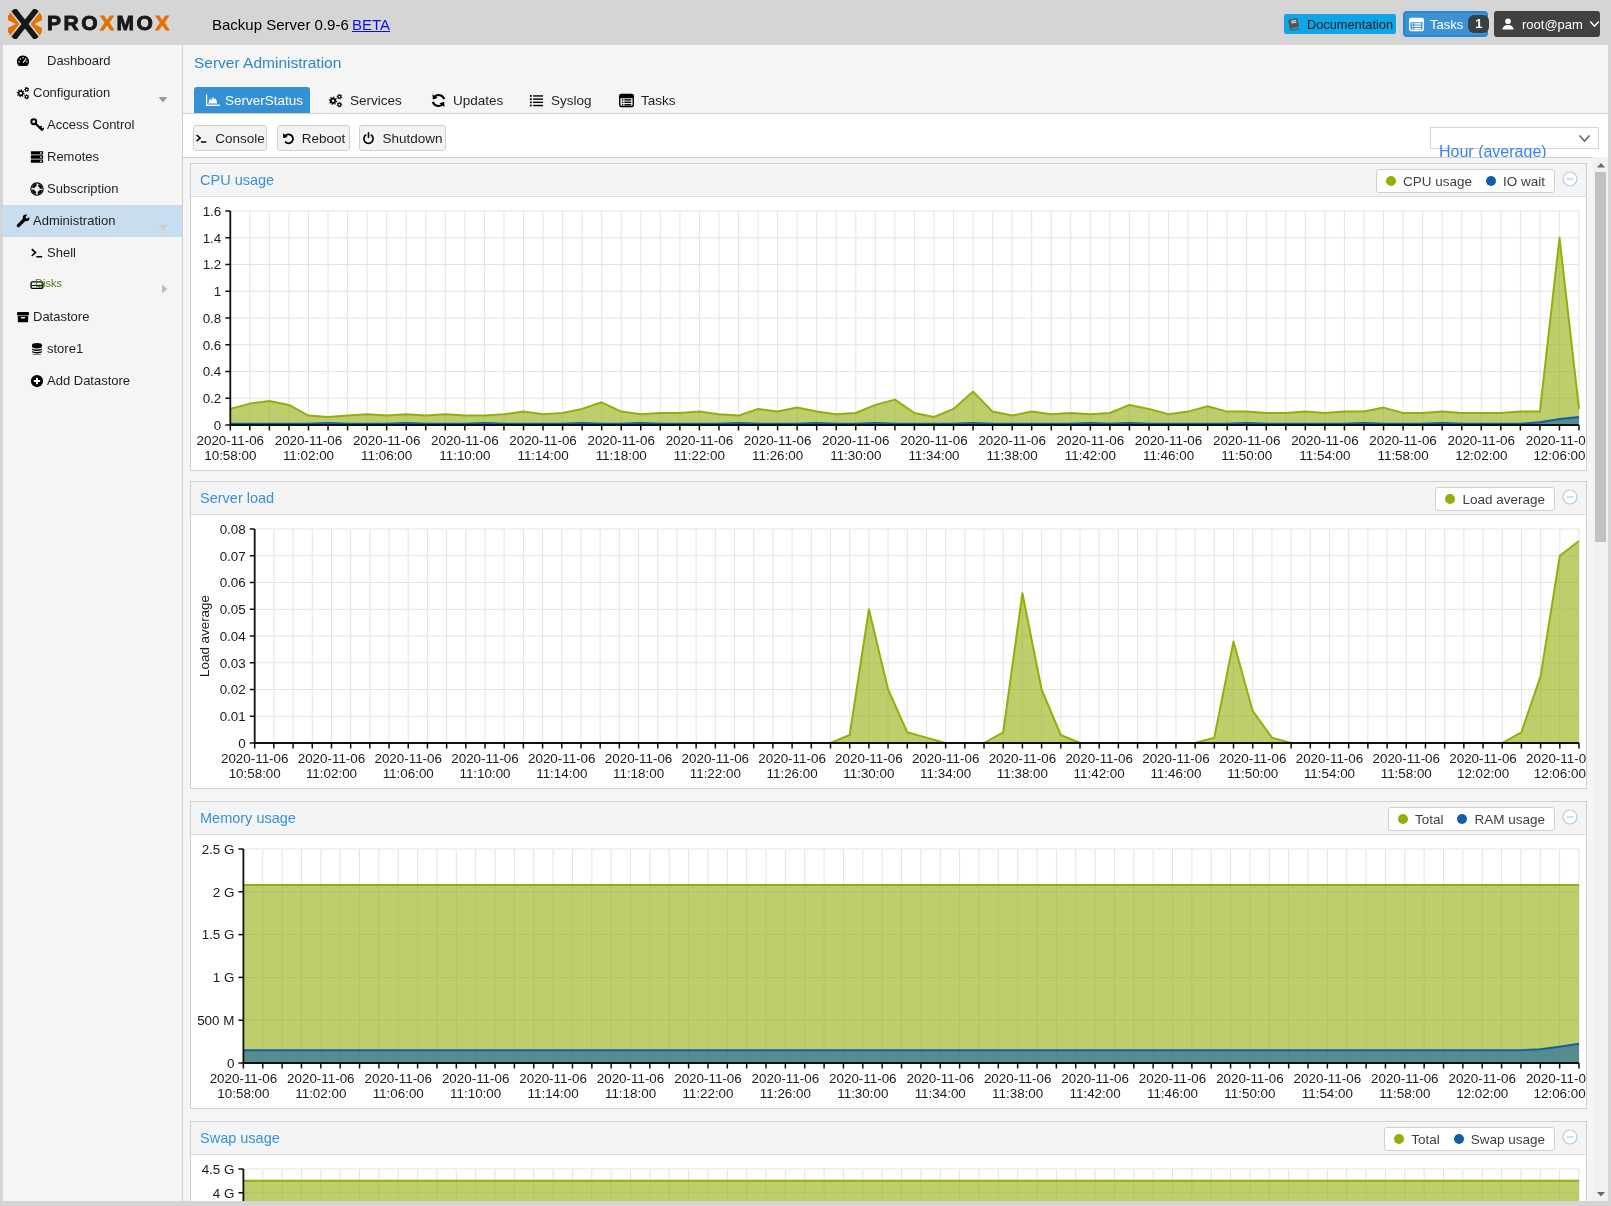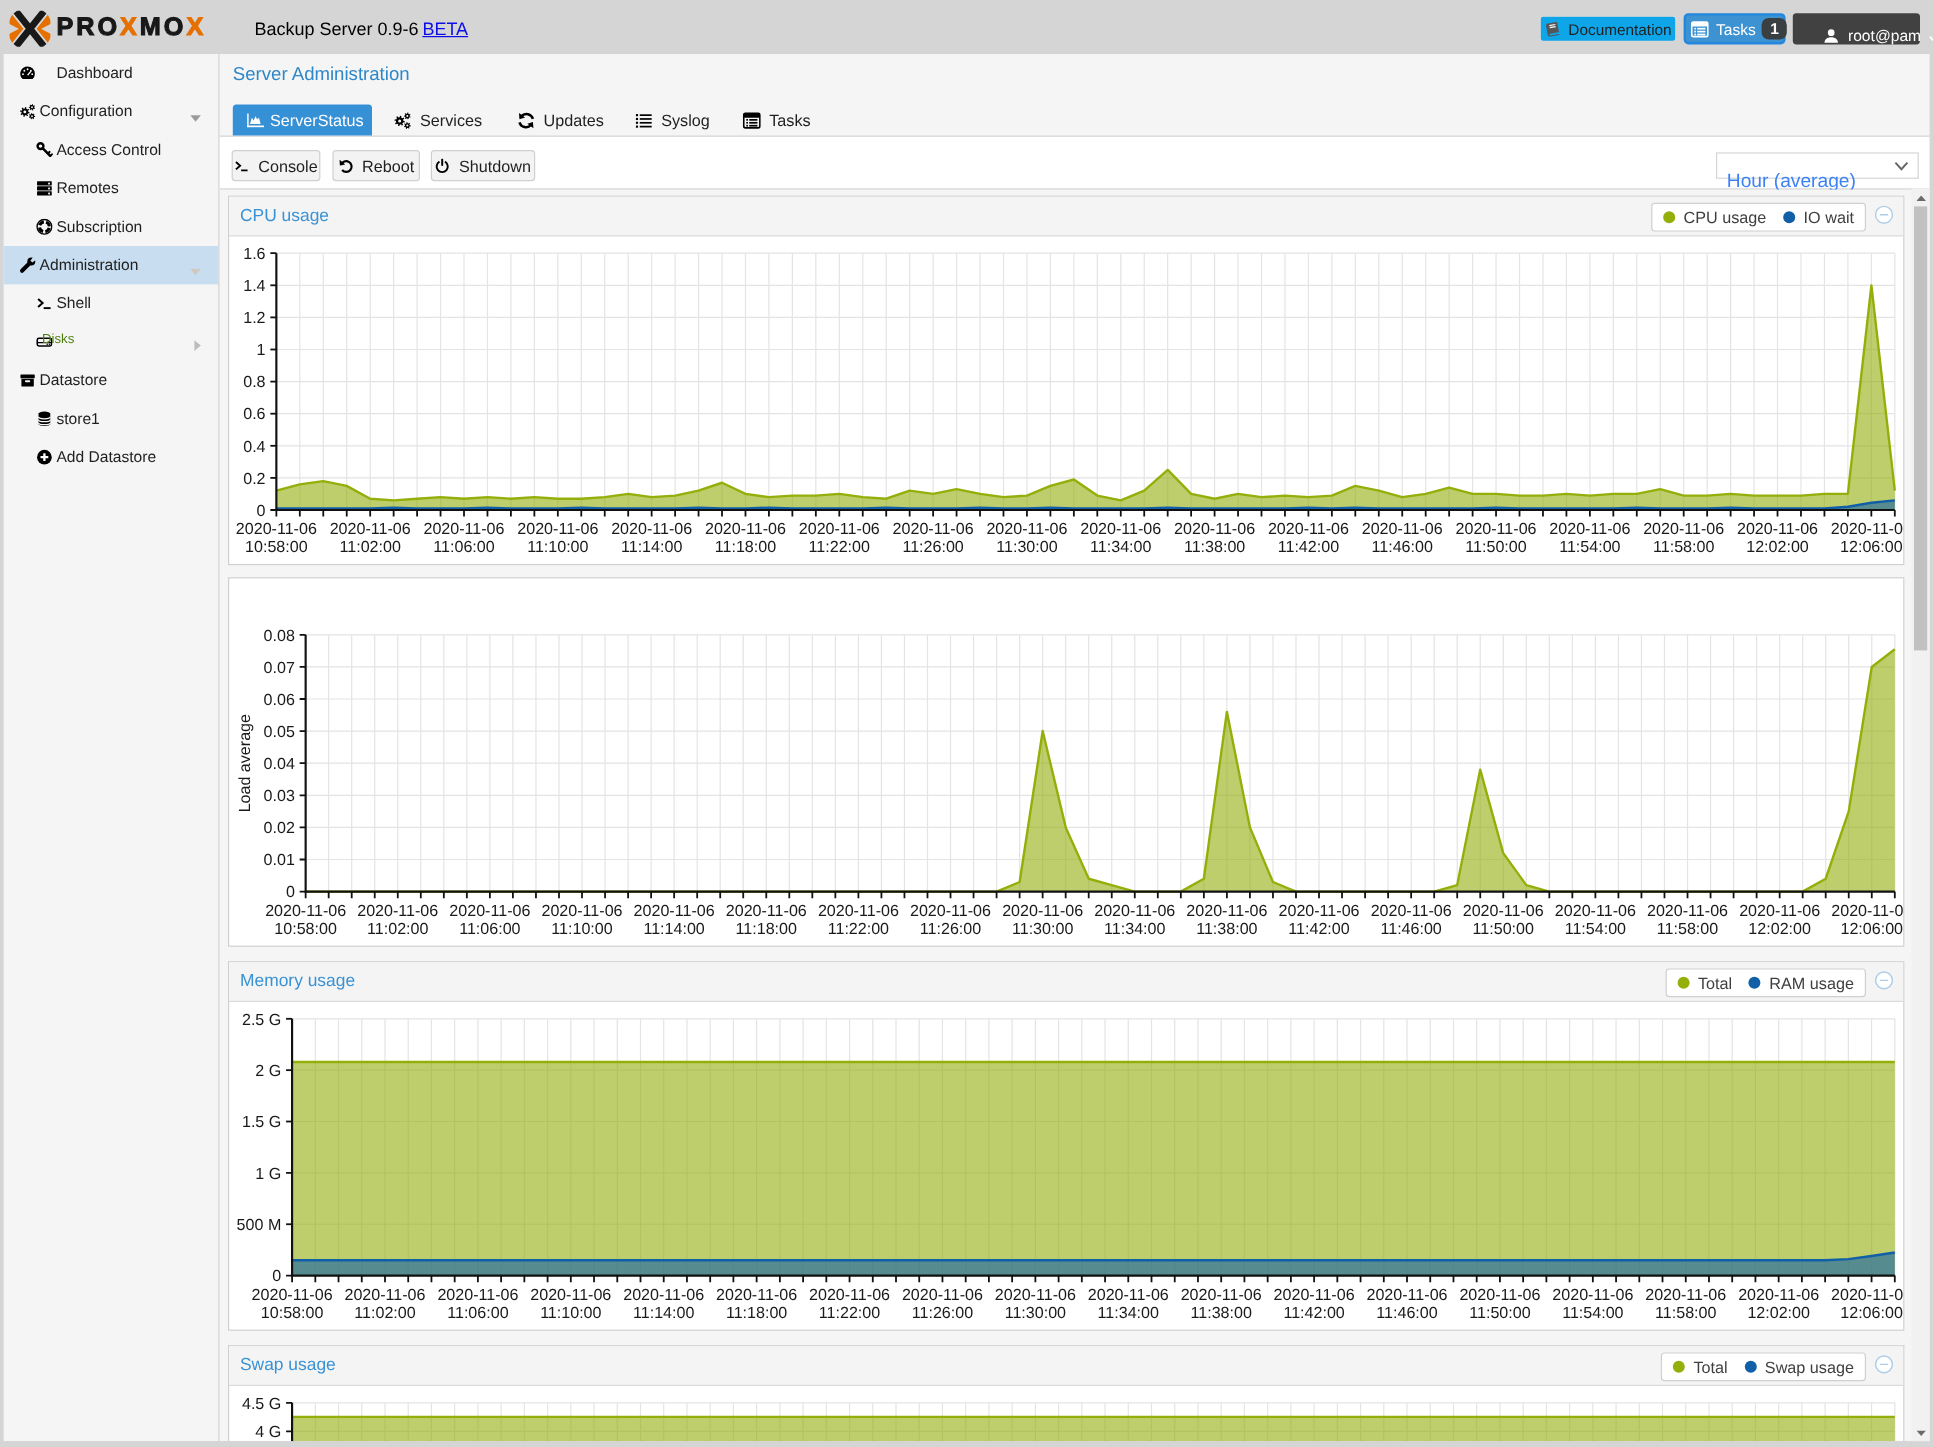--- a/index.html
+++ b/index.html
@@ -42,21 +42,21 @@
         <rect x="3.1" y="6.6" width="1.5" height="1.5" fill="#fff"></rect>
         <rect x="5.7" y="6.6" width="7.3" height="1.5" fill="#fff"></rect>
         <rect x="3.1" y="9.200000000000001" width="1.5" height="1.5" fill="#fff"></rect>
         <rect x="5.7" y="9.200000000000001" width="7.3" height="1.5" fill="#fff"></rect>
         <rect x="3.1" y="11.8" width="1.5" height="1.5" fill="#fff"></rect>
         <rect x="5.7" y="11.8" width="7.3" height="1.5" fill="#fff"></rect>
       </svg>
       <span style="margin-left:6px">Tasks</span>
       <span style="margin-left:5px;background:#3a3f42;color:#fff;border-radius:6px;font-size:13px;font-weight:bold;padding:0px 7px;line-height:18px">1</span>
     </div>
-<div style="position:absolute;left:1494px;top:11px;width:106px;height:26px;background:#414141;border-radius:3px;display:flex;align-items:flex-end;padding-left:25px;font-size:13px;color:#fff;box-sizing:border-box">
+<div style="position:absolute;left:1494px;top:11px;width:106px;height:26px;background:#414141;border-radius:3px;display:flex;align-items:center;padding-left:7px;font-size:13px;color:#fff;box-sizing:border-box">
       <svg width="14" height="14" viewBox="0 0 16 16" style="">
         <circle cx="8" cy="4.8" r="3.2" fill="#fff"></circle>
         <path d="M1.6 14.4c0-3.1 2.7-5.2 6.4-5.2s6.4 2.1 6.4 5.2z" fill="#fff"></path>
       </svg>
       <span style="margin-left:7px">root@pam</span>
       <svg width="11" height="8" viewBox="0 0 11 8" style="margin-left:6px">
         <path d="M1.2 1.6 5.5 6.2 9.8 1.6" stroke="#fff" stroke-width="1.5" fill="none"></path>
       </svg>
     </div>
 </div>
@@ -343,20 +343,31 @@
           <text x="1133.90" y="263.0" text-anchor="middle" font-size="13.4" fill="#1a1a1a">11:54:00</text>
           <text x="1212.08" y="248.0" text-anchor="middle" font-size="13.4" fill="#1a1a1a">2020-11-06</text>
           <text x="1212.08" y="263.0" text-anchor="middle" font-size="13.4" fill="#1a1a1a">11:58:00</text>
           <text x="1290.27" y="248.0" text-anchor="middle" font-size="13.4" fill="#1a1a1a">2020-11-06</text>
           <text x="1290.27" y="263.0" text-anchor="middle" font-size="13.4" fill="#1a1a1a">12:02:00</text>
           <text x="1368.45" y="248.0" text-anchor="middle" font-size="13.4" fill="#1a1a1a">2020-11-06</text>
           <text x="1368.45" y="263.0" text-anchor="middle" font-size="13.4" fill="#1a1a1a">12:06:00</text>
         </svg>
       </div>
 <div class="panel" style="top:481px;height:308.0px">
+<div class="phead">
+          <span class="ptitle">Server load</span>
+<span class="plegend">
+            <span class="ldot" style="background:#94ae0a"></span>
+            <span class="ltxt">Load average</span>
+          </span>
+<svg class="ptool" width="16" height="16">
+            <circle cx="8" cy="8" r="7" fill="#fff" stroke="#aecde8" stroke-width="1.2"></circle>
+            <path d="M4.5 8h7" stroke="#aecde8" stroke-width="1.2"></path>
+          </svg>
+</div>
         <svg style="position:absolute;left:0;top:33px" width="1395" height="274.0" font-family="Liberation Sans, sans-serif">
           <path d="M82.89 14.0 V228.0 M102.09 14.0 V228.0 M121.28 14.0 V228.0 M140.47 14.0 V228.0 M159.66 14.0 V228.0 M178.86 14.0 V228.0 M198.05 14.0 V228.0 M217.24 14.0 V228.0 M236.43 14.0 V228.0 M255.63 14.0 V228.0 M274.82 14.0 V228.0 M294.01 14.0 V228.0 M313.21 14.0 V228.0 M332.40 14.0 V228.0 M351.59 14.0 V228.0 M370.78 14.0 V228.0 M389.98 14.0 V228.0 M409.17 14.0 V228.0 M428.36 14.0 V228.0 M447.56 14.0 V228.0 M466.75 14.0 V228.0 M485.94 14.0 V228.0 M505.13 14.0 V228.0 M524.33 14.0 V228.0 M543.52 14.0 V228.0 M562.71 14.0 V228.0 M581.90 14.0 V228.0 M601.10 14.0 V228.0 M620.29 14.0 V228.0 M639.48 14.0 V228.0 M658.68 14.0 V228.0 M677.87 14.0 V228.0 M697.06 14.0 V228.0 M716.25 14.0 V228.0 M735.45 14.0 V228.0 M754.64 14.0 V228.0 M773.83 14.0 V228.0 M793.02 14.0 V228.0 M812.22 14.0 V228.0 M831.41 14.0 V228.0 M850.60 14.0 V228.0 M869.80 14.0 V228.0 M888.99 14.0 V228.0 M908.18 14.0 V228.0 M927.37 14.0 V228.0 M946.57 14.0 V228.0 M965.76 14.0 V228.0 M984.95 14.0 V228.0 M1004.14 14.0 V228.0 M1023.34 14.0 V228.0 M1042.53 14.0 V228.0 M1061.72 14.0 V228.0 M1080.92 14.0 V228.0 M1100.11 14.0 V228.0 M1119.30 14.0 V228.0 M1138.49 14.0 V228.0 M1157.69 14.0 V228.0 M1176.88 14.0 V228.0 M1196.07 14.0 V228.0 M1215.27 14.0 V228.0 M1234.46 14.0 V228.0 M1253.65 14.0 V228.0 M1272.84 14.0 V228.0 M1292.04 14.0 V228.0 M1311.23 14.0 V228.0 M1330.42 14.0 V228.0 M1349.61 14.0 V228.0 M1368.81 14.0 V228.0 M1388.00 14.0 V228.0" stroke="#e4e4e4" stroke-width="1" fill="none"></path>
           <path d="M63.7 201.25 H1388.0 M63.7 174.50 H1388.0 M63.7 147.75 H1388.0 M63.7 121.00 H1388.0 M63.7 94.25 H1388.0 M63.7 67.50 H1388.0 M63.7 40.75 H1388.0 M63.7 14.00 H1388.0" stroke="#e4e4e4" stroke-width="1" fill="none"></path>
           <path d="M63.7 228.0 L63.7 228.0 82.9 228.0 102.1 228.0 121.3 228.0 140.5 228.0 159.7 228.0 178.9 228.0 198.0 228.0 217.2 228.0 236.4 228.0 255.6 228.0 274.8 228.0 294.0 228.0 313.2 228.0 332.4 228.0 351.6 228.0 370.8 228.0 390.0 228.0 409.2 228.0 428.4 228.0 447.6 228.0 466.7 228.0 485.9 228.0 505.1 228.0 524.3 228.0 543.5 228.0 562.7 228.0 581.9 228.0 601.1 228.0 620.3 228.0 639.5 228.0 658.7 220.0 677.9 94.2 697.1 174.5 716.3 217.3 735.4 222.6 754.6 228.0 773.8 228.0 793.0 228.0 812.2 217.3 831.4 78.2 850.6 174.5 869.8 220.0 889.0 228.0 908.2 228.0 927.4 228.0 946.6 228.0 965.8 228.0 985.0 228.0 1004.1 228.0 1023.3 222.6 1042.5 126.4 1061.7 195.9 1080.9 222.6 1100.1 228.0 1119.3 228.0 1138.5 228.0 1157.7 228.0 1176.9 228.0 1196.1 228.0 1215.3 228.0 1234.5 228.0 1253.7 228.0 1272.8 228.0 1292.0 228.0 1311.2 228.0 1330.4 217.3 1349.6 161.1 1368.8 40.8 1388.0 26.0 L1388.0 228.0 Z" fill="rgba(148,174,10,0.60)" stroke="none"></path>
           <path d="M63.7 228.0 L82.9 228.0 L102.1 228.0 L121.3 228.0 L140.5 228.0 L159.7 228.0 L178.9 228.0 L198.0 228.0 L217.2 228.0 L236.4 228.0 L255.6 228.0 L274.8 228.0 L294.0 228.0 L313.2 228.0 L332.4 228.0 L351.6 228.0 L370.8 228.0 L390.0 228.0 L409.2 228.0 L428.4 228.0 L447.6 228.0 L466.7 228.0 L485.9 228.0 L505.1 228.0 L524.3 228.0 L543.5 228.0 L562.7 228.0 L581.9 228.0 L601.1 228.0 L620.3 228.0 L639.5 228.0 L658.7 220.0 L677.9 94.2 L697.1 174.5 L716.3 217.3 L735.4 222.6 L754.6 228.0 L773.8 228.0 L793.0 228.0 L812.2 217.3 L831.4 78.2 L850.6 174.5 L869.8 220.0 L889.0 228.0 L908.2 228.0 L927.4 228.0 L946.6 228.0 L965.8 228.0 L985.0 228.0 L1004.1 228.0 L1023.3 222.6 L1042.5 126.4 L1061.7 195.9 L1080.9 222.6 L1100.1 228.0 L1119.3 228.0 L1138.5 228.0 L1157.7 228.0 L1176.9 228.0 L1196.1 228.0 L1215.3 228.0 L1234.5 228.0 L1253.7 228.0 L1272.8 228.0 L1292.0 228.0 L1311.2 228.0 L1330.4 217.3 L1349.6 161.1 L1368.8 40.8 L1388.0 26.0" fill="none" stroke="#94ae0a" stroke-width="2" stroke-linejoin="round"></path>
           <path d="M63.7 14.0 V228.0 H1388.0" stroke="#111111" stroke-width="1.8" fill="none"></path>
           <path d="M58.7 228.00 H63.7" stroke="#111111" stroke-width="1.5"></path>
           <text x="54.7" y="232.80" text-anchor="end" font-size="13.4" fill="#1a1a1a">0</text>
           <path d="M58.7 201.25 H63.7" stroke="#111111" stroke-width="1.5"></path>
           <text x="54.7" y="206.05" text-anchor="end" font-size="13.4" fill="#1a1a1a">0.01</text>

